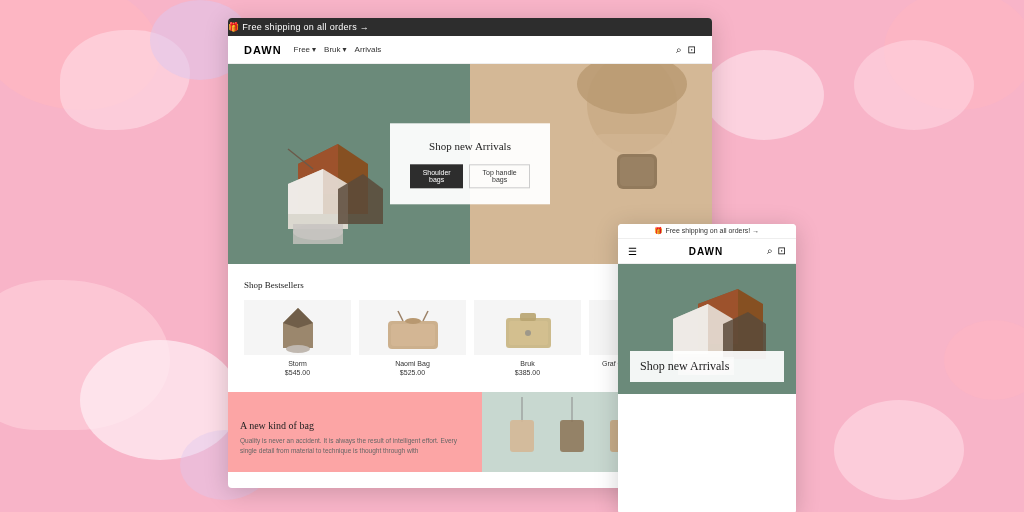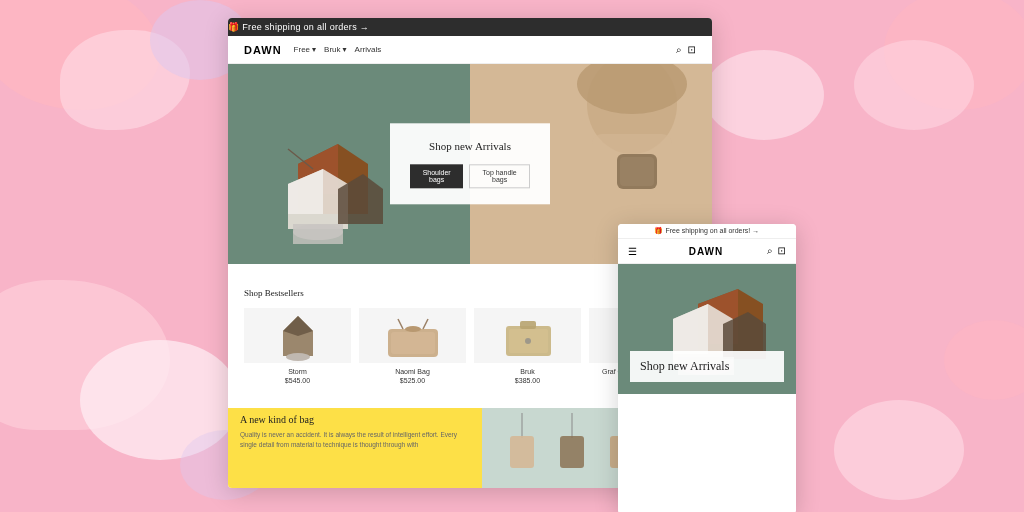--- a/index.html
+++ b/index.html
@@ -160,21 +160,21 @@
       color: #333;
       border: 1px solid #ccc;
       font-size: 7px;
       padding: 4px 7px;
       cursor: pointer;
       font-family: Arial, sans-serif;
     }
 
     
     .bestsellers {
-      padding: 24px 16px;
+      padding: 16px 16px;
       background: #fff;
     }
     .bestsellers-title {
       font-size: 9px;
       font-family: Georgia, serif;
       color: #222;
       margin-bottom: 10px;
     }
     .products-grid {
       display: flex;
@@ -205,22 +205,22 @@
       color: #333;
     }
 
     
     .bottom-section {
       display: flex;
       height: 80px;
     }
     .new-kind-section {
       flex: 1;
-      background: #fde047;
-      padding: 6px 12px;
+      background: #fca5a5;
+      padding: 28px 12px;
     }
     .new-kind-title {
       font-size: 10px;
       font-family: Georgia, serif;
       color: #222;
       margin-bottom: 5px;
     }
     .new-kind-text {
       font-size: 6.5px;
       font-family: Arial, sans-serif;

